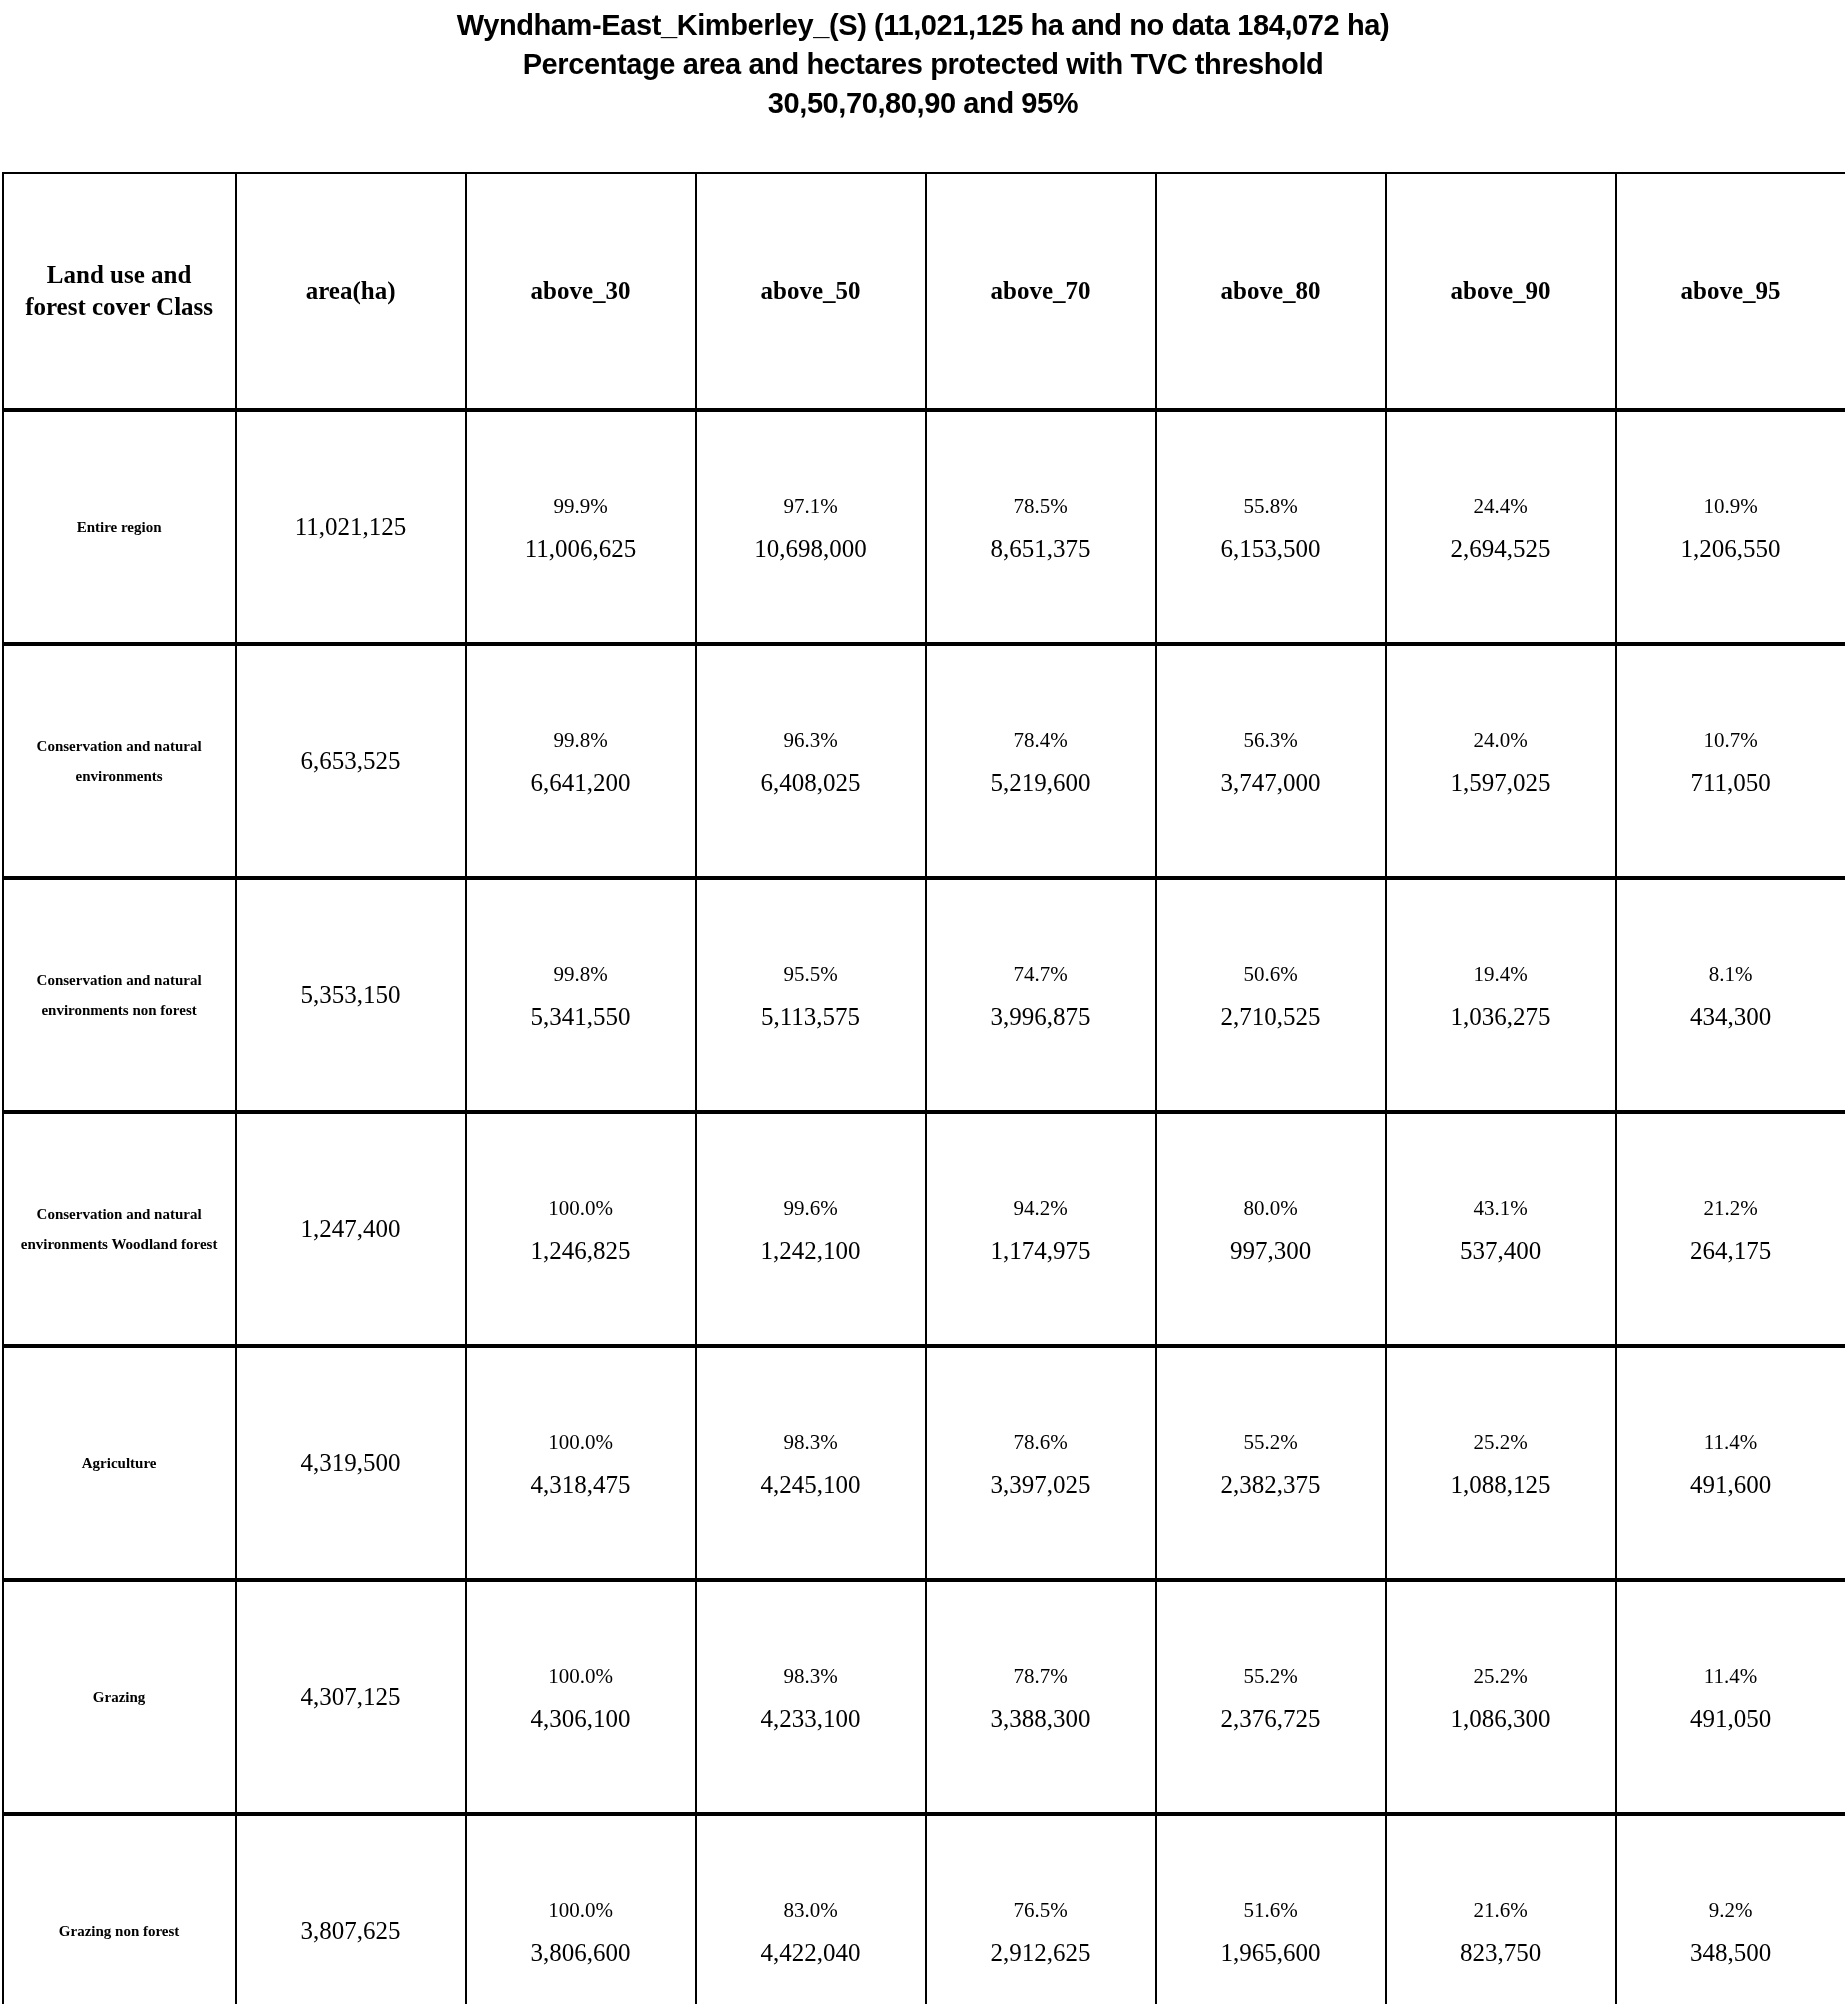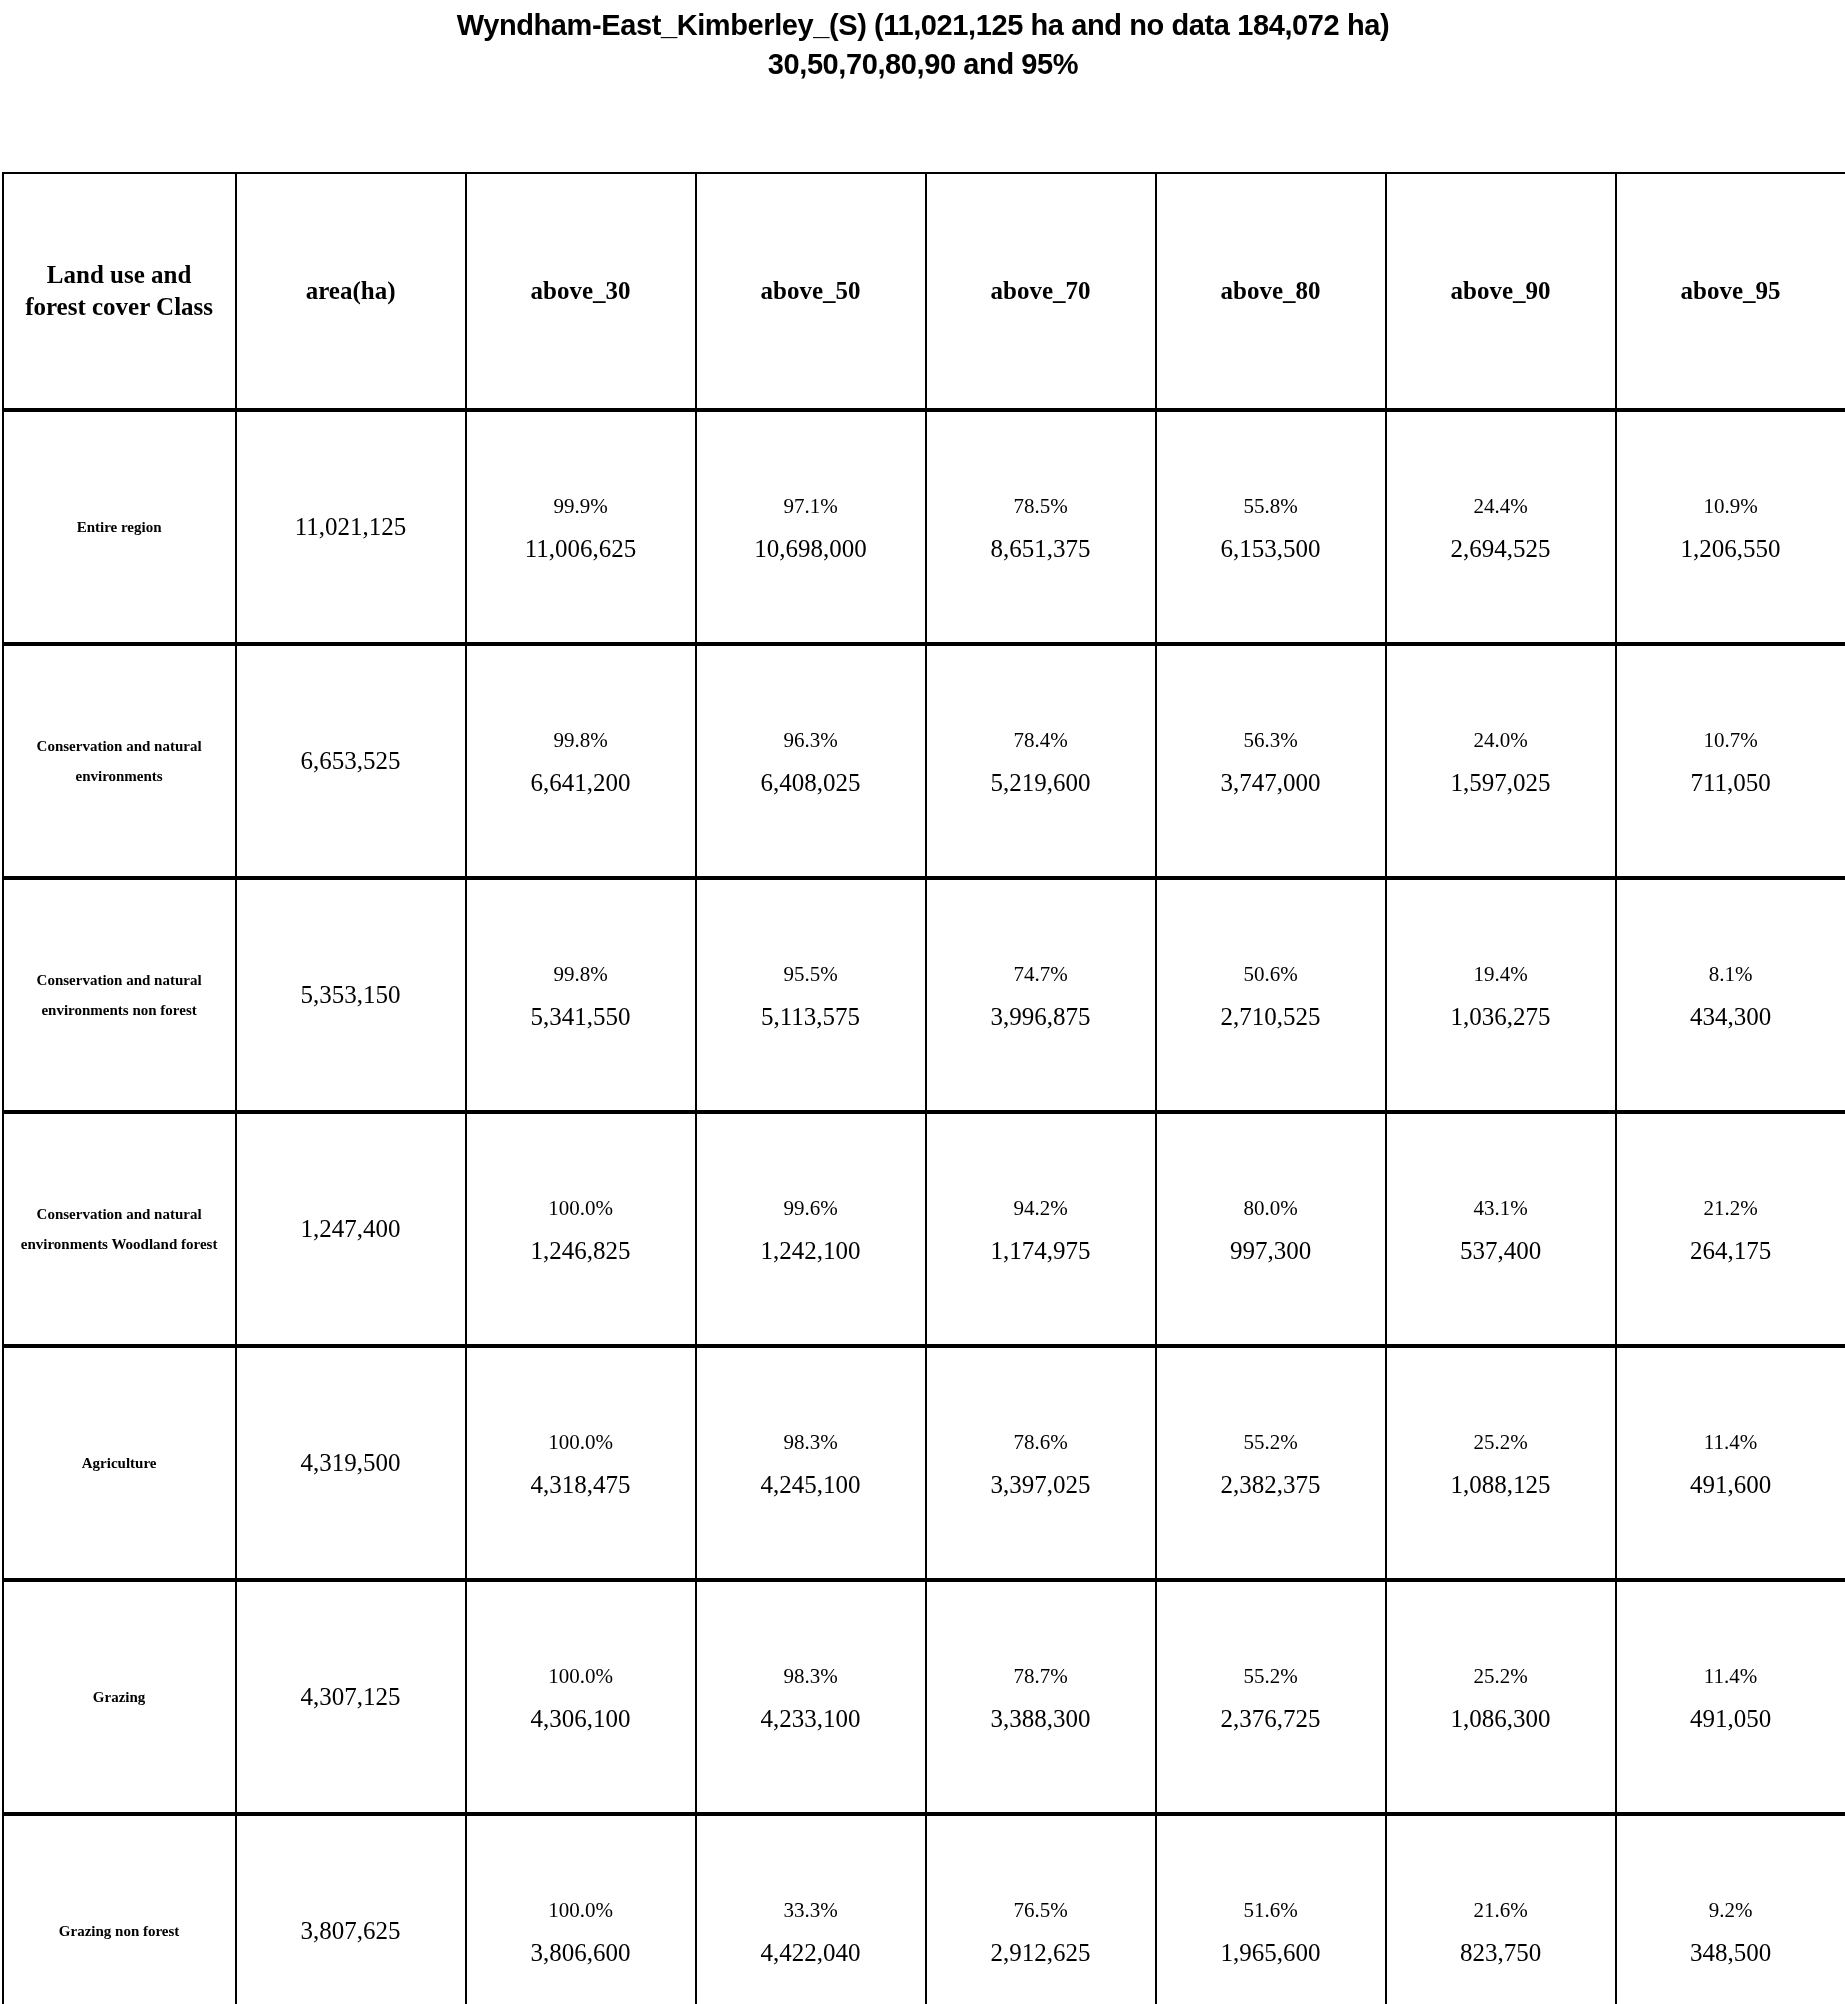--- a/index.html
+++ b/index.html
@@ -22,20 +22,21 @@
   td.label{font-weight:bold;font-size:15px;line-height:30px;}
   td.num{font-size:25px;line-height:32px;}
   .pct{font-size:21px;line-height:32px;}
   .ha{font-size:25px;line-height:32px;margin-top:11px;}
 </style>
 </head>
 <body>
 
 <div class="title">
   <div>Wyndham-East_Kimberley_(S) (11,021,125 ha and no data 184,072 ha)</div>
+  <div>Percentage area and hectares protected with TVC threshold</div>
   <div>30,50,70,80,90 and 95%</div>
 </div>
 
 <table class="tvc">
   <colgroup>
     <col style="width:233px">
     <col style="width:230px">
       <col style="width:230px">
       <col style="width:230px">
     <col style="width:230px">
@@ -225,21 +226,21 @@
         </td>
       </tr>
       <tr>
         <td class="label">Grazing non forest</td>
         <td class="num">3,807,625</td>
         <td class="num">
           <div class="pct">100.0%</div>
           <div class="ha">3,806,600</div>
         </td>
         <td class="num">
-          <div class="pct">33.3%</div>
+          <div class="pct">83.0%</div>
           <div class="ha">4,422,040</div>
         </td>
         <td class="num">
           <div class="pct">76.5%</div>
           <div class="ha">2,912,625</div>
         </td>
         <td class="num">
           <div class="pct">51.6%</div>
           <div class="ha">1,965,600</div>
         </td>

